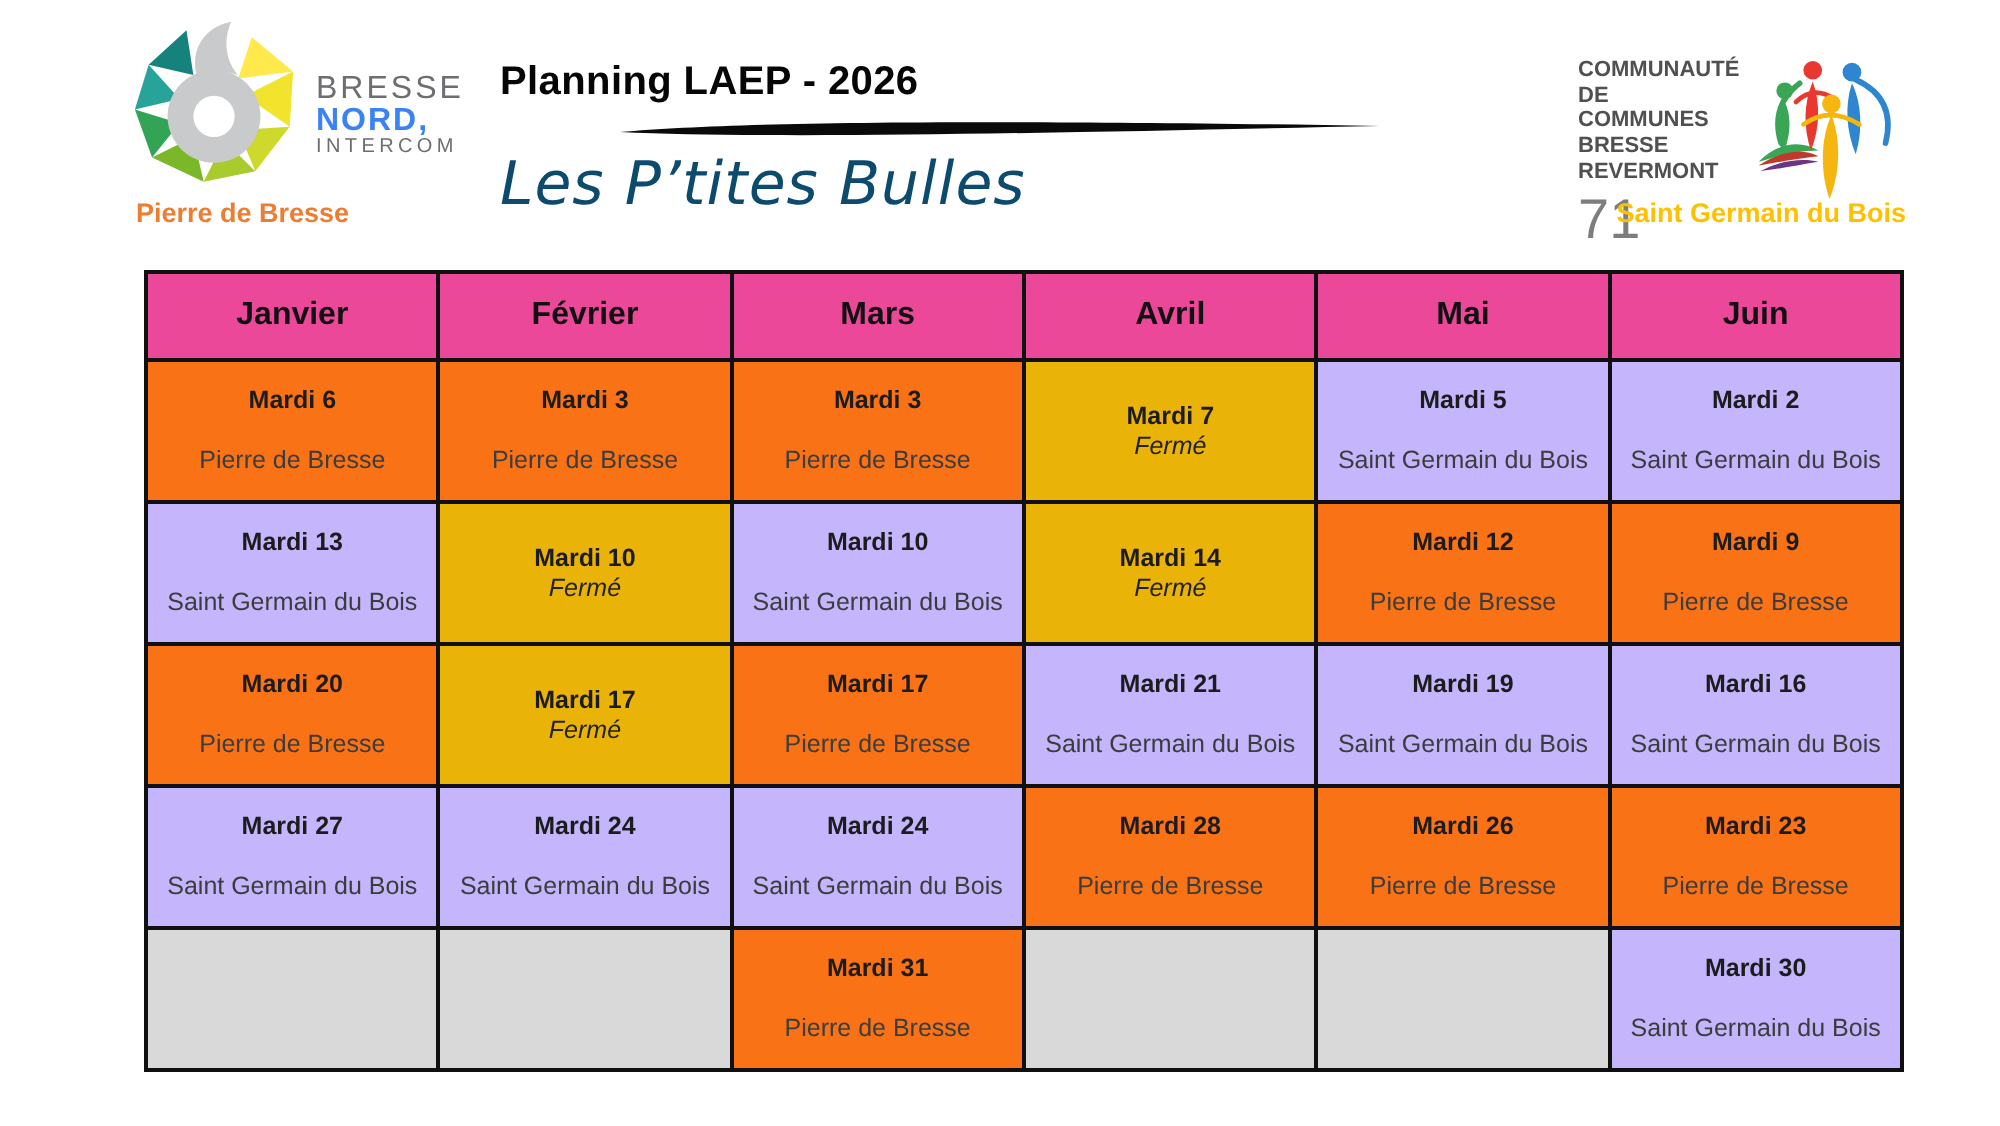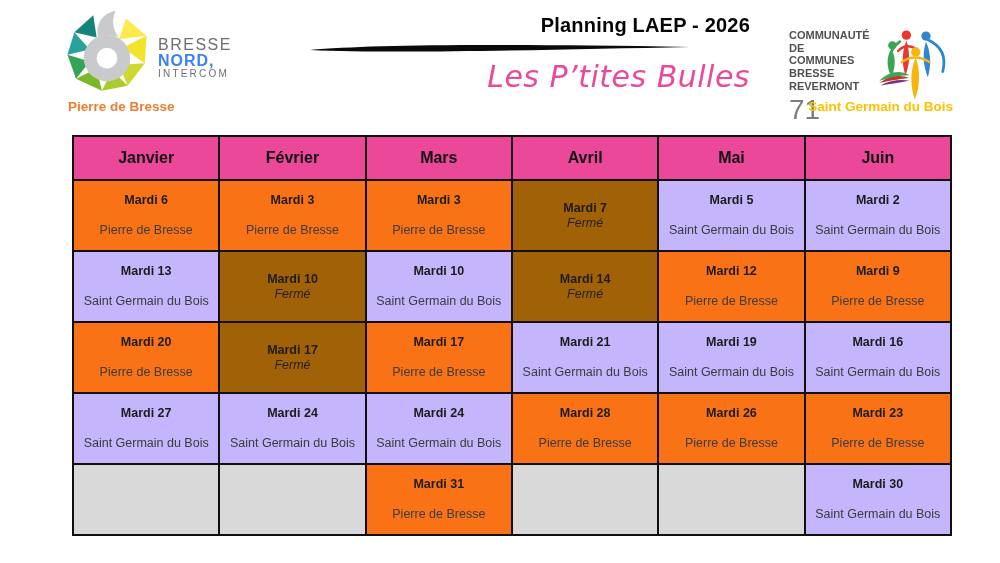--- a/index.html
+++ b/index.html
@@ -10,45 +10,45 @@
   
   .left-block { position:absolute; left:64px; top:10px; display:flex; align-items:center; gap:8px; }
   .bni-logo { width:86px; height:86px; }
   .bni-text { line-height:1.02; padding-top:10px; }
   .bni-line1 { font-size:16px; letter-spacing:1.5px; color:#6d6e71; }
   .bni-line2 { font-size:16px; font-weight:bold; letter-spacing:1px; color:#3b82f6; }
   .bni-line3 { font-size:10px; letter-spacing:2.2px; color:#6d6e71; }
   .left-loc { position:absolute; left:68px; top:99px; font-size:13.5px; font-weight:bold; color:#ED7D31; }
 
   
-  .center-block { position:absolute; left:250px; width:500px; top:14px; text-align:right; }
+  .center-block { position:absolute; left:250px; width:500px; top:30px; text-align:left; }
   .main-title { font-size:20px; font-weight:bold; color:#060606; letter-spacing:0.2px; }
   .swoosh { margin:6px auto 0; width:384px; height:12px; display:block; }
-  .subtitle { margin-top:4px; font-size:30px; font-style:italic; color:#ec4899; letter-spacing:0.5px; font-family:"DejaVu Sans", sans-serif; }
+  .subtitle { margin-top:4px; font-size:30px; font-style:italic; color:#0c4a6e; letter-spacing:0.5px; font-family:"DejaVu Sans", sans-serif; }
 
   
   .right-block { position:absolute; right:46px; top:12px; width:165px; }
   .ccbr-row { display:flex;margin-top:11px; }
   .ccbr-text { width:96px; font-size:11px; font-weight:bold; line-height:1.15; color:#4f5052; padding-top:6px; }
   .ccbr-num { font-size:28px; color:#7d7d7d; font-weight:normal; margin-top:2px; }
   .ccbr-figures { width:78px; height:84px; margin-left:-8px; }
   .right-loc { position:absolute; right:47px; top:99px; font-size:13.5px; font-weight:bold; color:#FFC000; white-space:nowrap; }
 
   
   .cal-wrap { position:absolute; left:72px; top:135px; }
   table.cal { border-collapse:collapse; table-layout:fixed; width:880px; }
   table.cal th, table.cal td { border:2.5px solid #101010; padding:0; }
   table.cal th { background:#ec4899; height:44px; font-size:16px; font-weight:bold; color:#111; }
   table.cal td { height:71px; vertical-align:middle; }
   .cell-inner { height:100%; display:flex; flex-direction:column; justify-content:space-between; align-items:center; text-align:center; padding:12px 2px 13px; }
   .cell-date { font-size:12.5px; font-weight:bold; color:#1c1c1c; }
   .cell-loc { font-size:12.5px; color:#3c3c3c; }
   .cell-pierre { background:#f97316; }
   .cell-saint  { background:#c4b5fd; }
-  .cell-ferme  { background:#a16207;margin-left:24px; }
+  .cell-ferme  { background:#eab308;margin-left:24px; }
   .cell-empty  { background:#D9D9D9; }
   .cell-ferme .cell-inner { justify-content:center; padding:0; gap:1px; }
   .cell-ferme .cell-loc { font-style:italic; color:#222; }
 </style>
 </head>
 <body>
 
 <div class="page">
 
   <div class="left-block">

